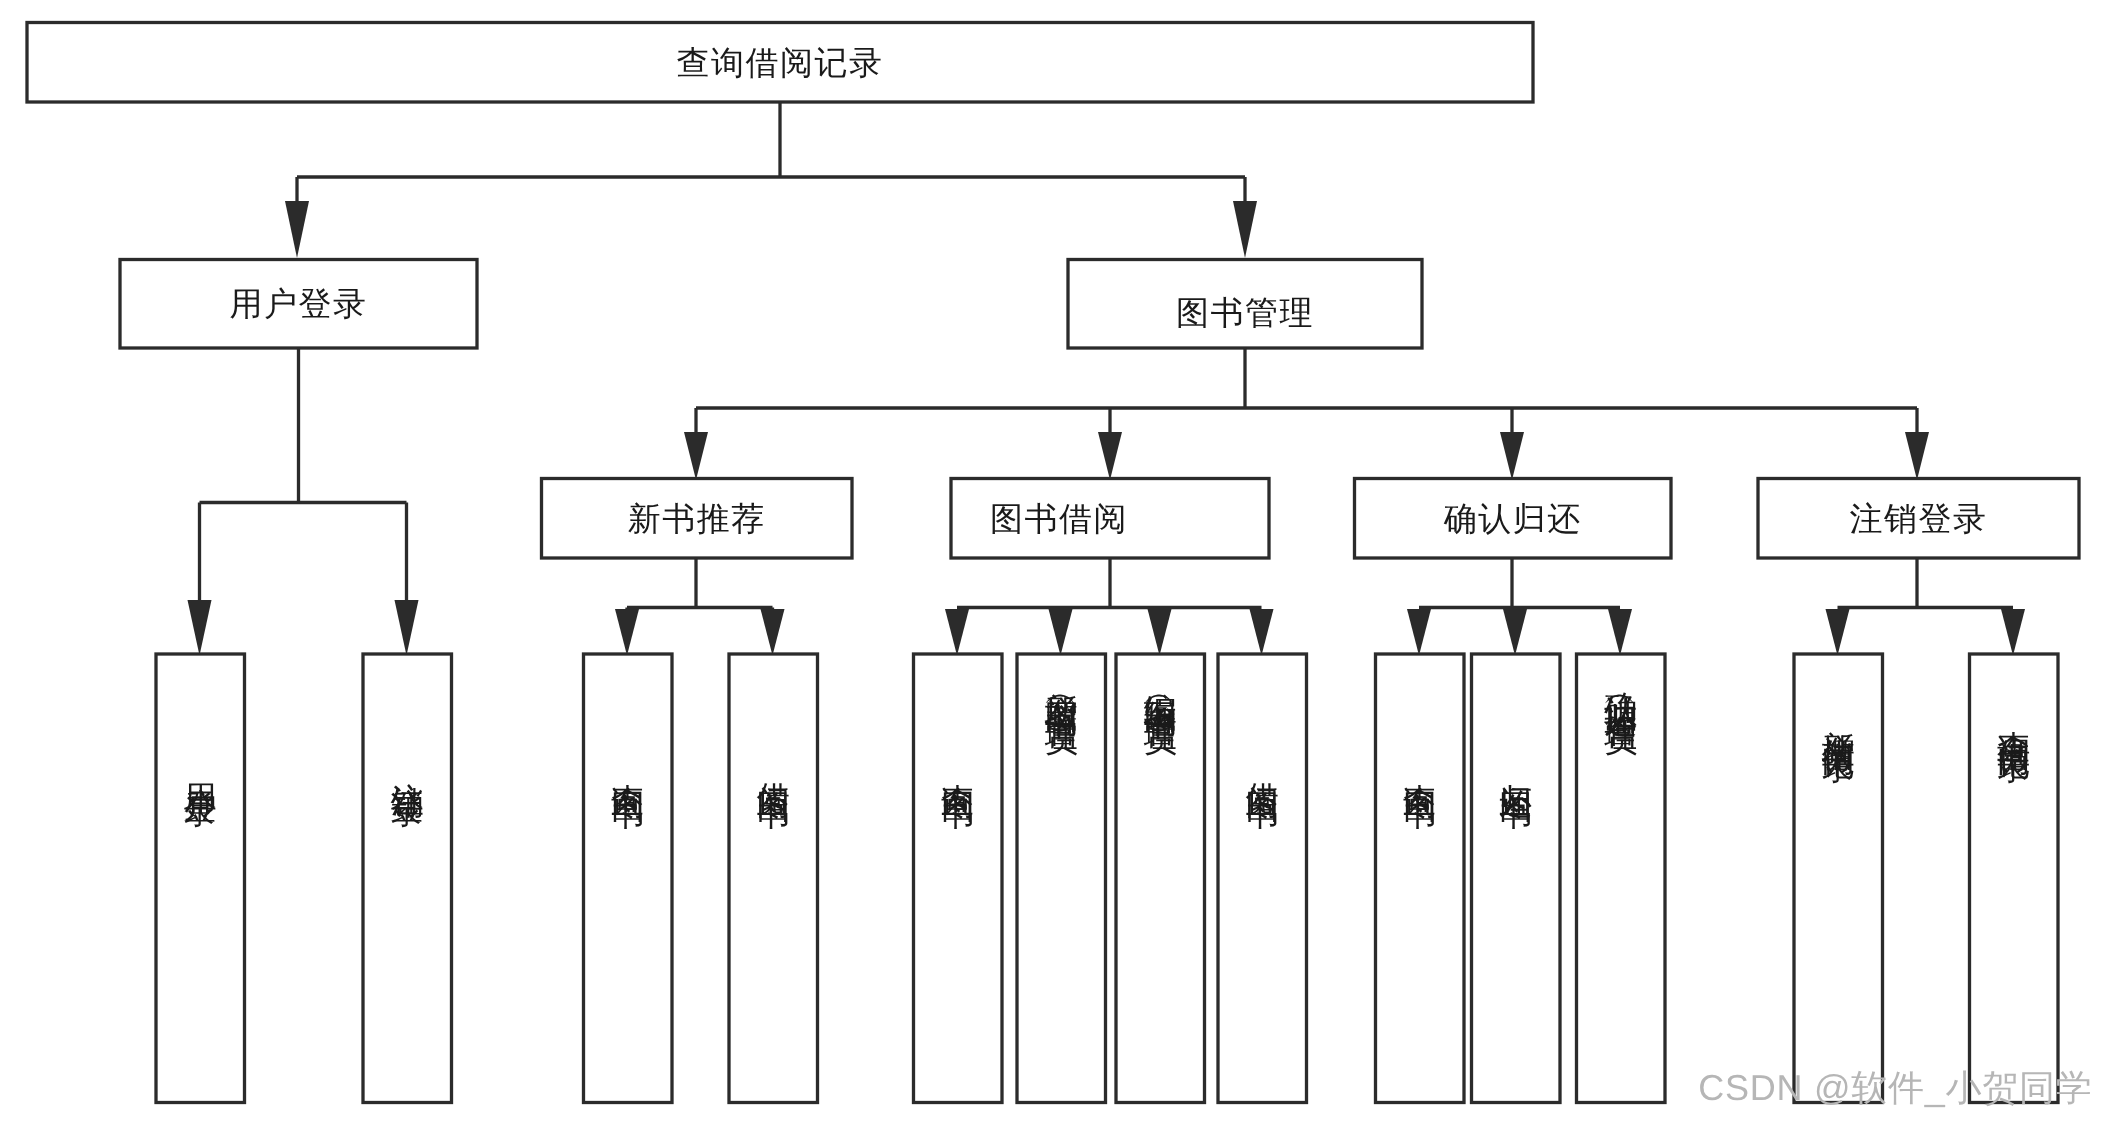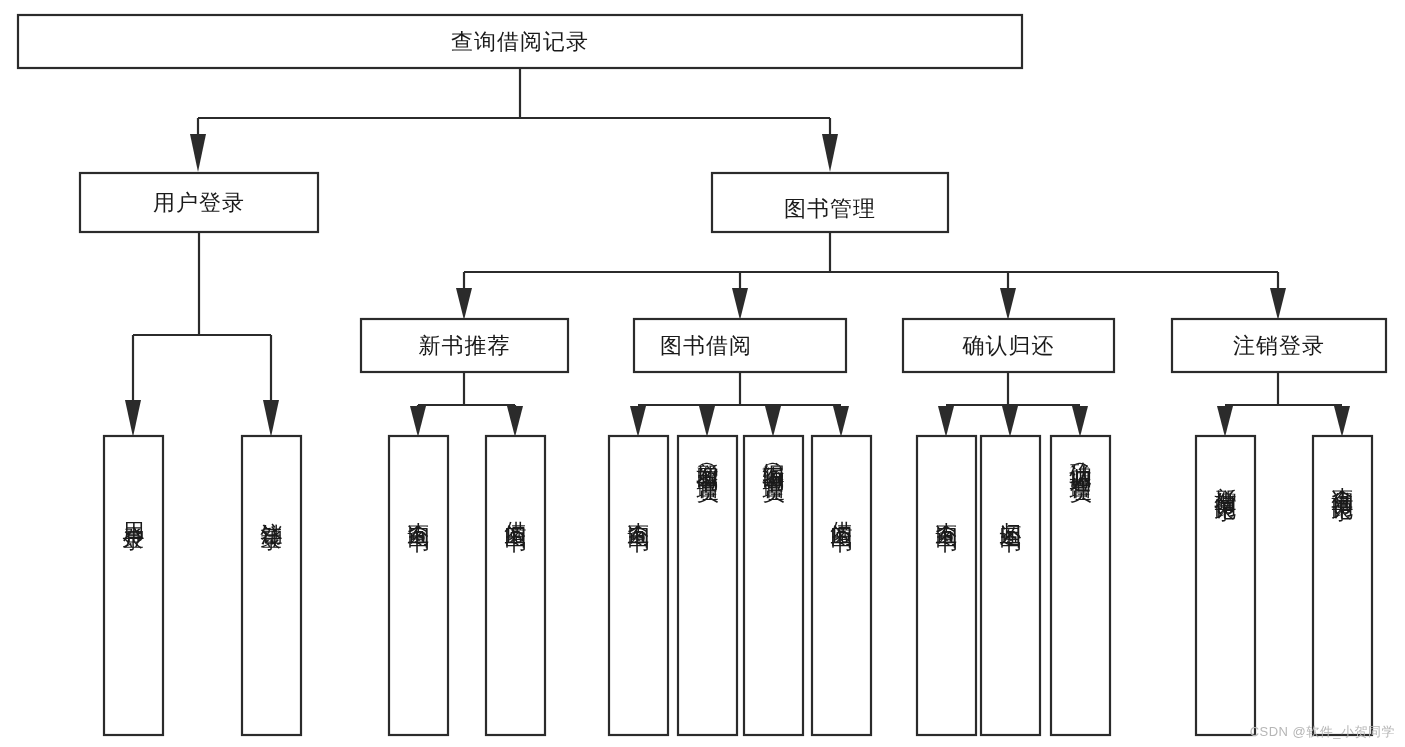--- a/index.html
+++ b/index.html
@@ -71,21 +71,21 @@
     font-size: 22px;
     color: #1a1a1a;
     letter-spacing: 1px;
     white-space: nowrap;
   }
   #watermark {
     position: absolute;
     right: 10px;
     bottom: 6px;
     font-family: "Liberation Sans", "DejaVu Sans", sans-serif;
-    font-size: 13px;
+    font-size: 24px;
     color: #b6b6b6;
     white-space: nowrap;
     letter-spacing: 0.5px;
   }
 </style>
 </head>
 <body>
 
 <div id="diagram-root">
 

